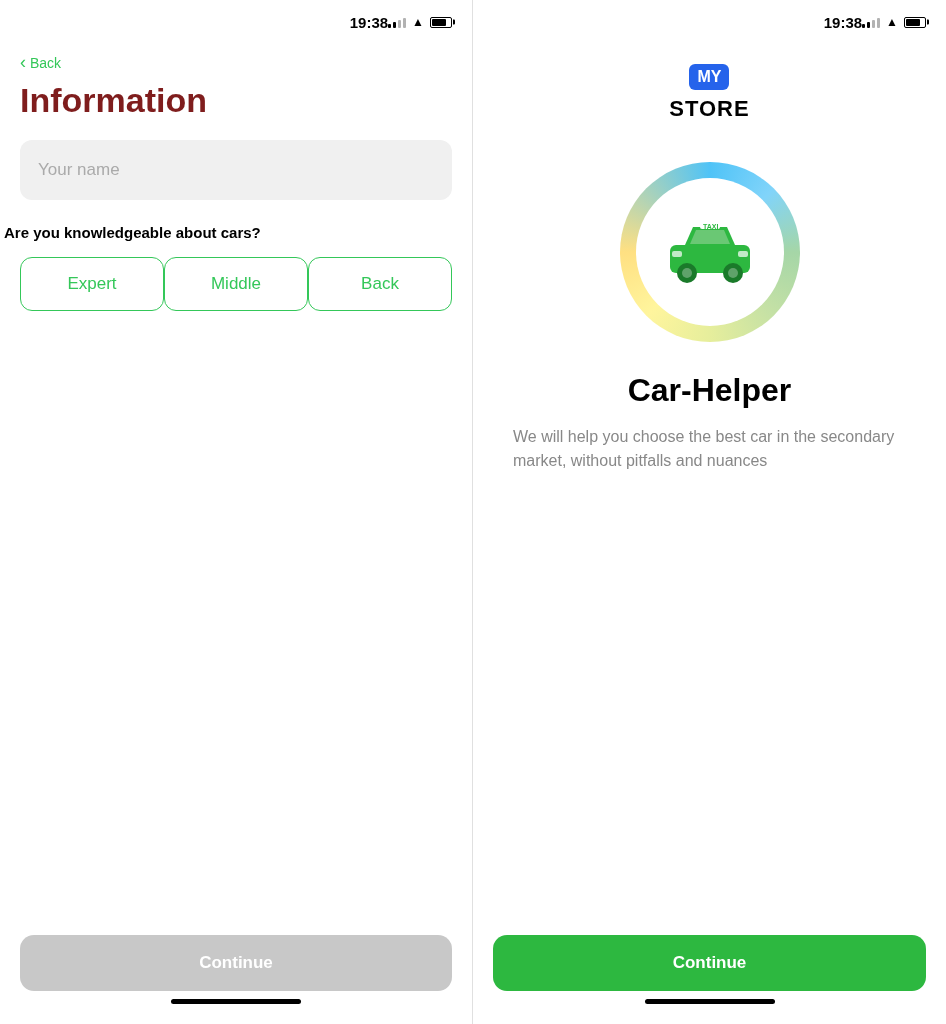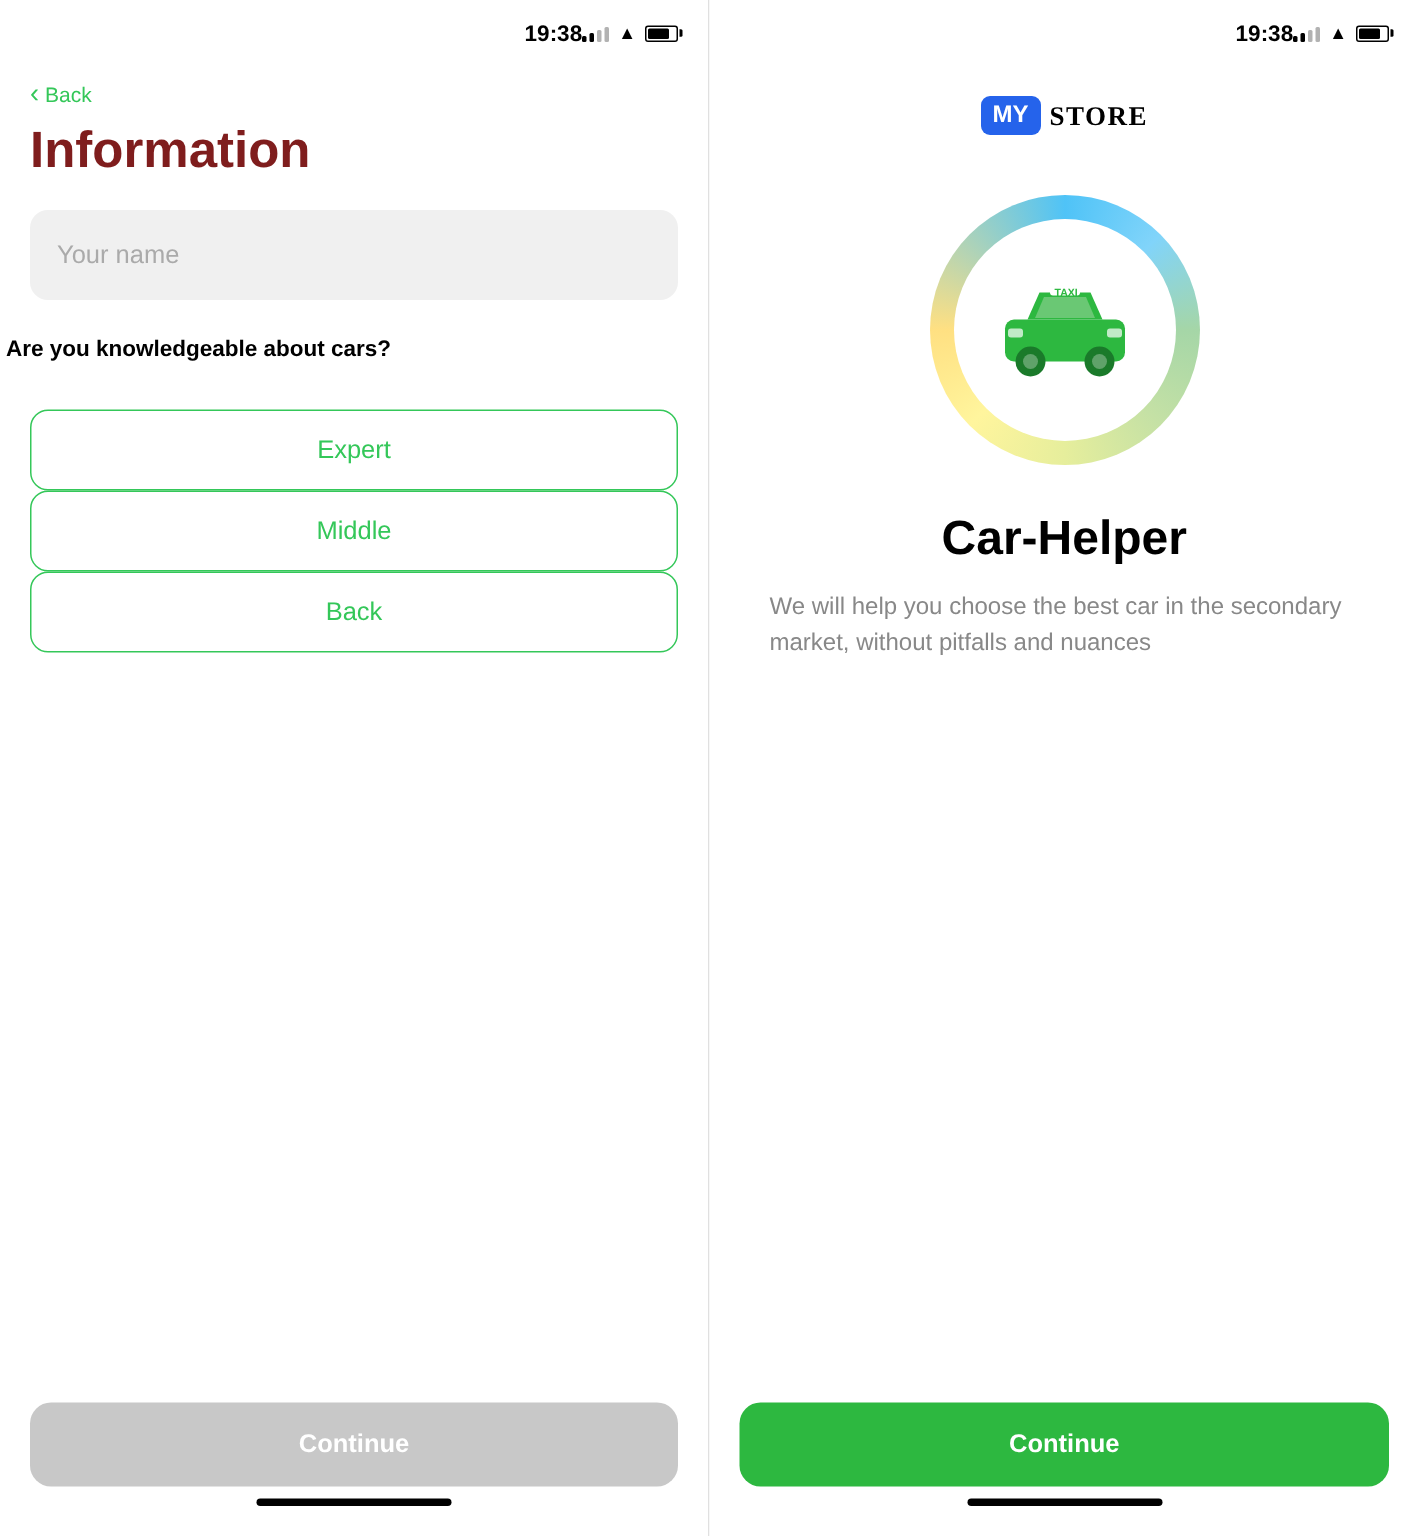--- a/index.html
+++ b/index.html
@@ -143,24 +143,23 @@
       font-size: 15px;
       font-weight: 600;
       color: #000;
       margin-bottom: 16px;
       padding: 0 4px;
     }
 
     
     .options-container {
       display: flex;
-      flex-direction: column;
+      flex-direction: row;
       gap: 0;
       padding: 0 20px;
-      margin-top: 16px;
     }
     .option-btn {
       width: 100%;
       border: 1.5px solid #34c759;
       background: #fff;
       border-radius: 12px;
       padding: 16px;
       font-size: 17px;
       font-weight: 500;
       color: #34c759;
@@ -217,35 +216,35 @@
       justify-content: flex-start;
       padding-top: 20px;
     }
 
     
     .my-store-logo {
       display: flex;
       align-items: center;
       gap: 6px;
       margin-bottom: 40px;
+      flex-direction: column;
     }
     .my-badge {
       background: #2563eb;
       color: #fff;
       font-size: 16px;
       font-weight: 800;
       padding: 4px 8px;
       border-radius: 6px;
     }
     .store-text {
-      font-size: 18px;
+      font-size: 22px;
       font-weight: 800;
       color: #000;
       letter-spacing: 1px;
-      font-family: Liberation Serif, serif;
     }
 
     
     .car-circle-container {
       position: relative;
       width: 180px;
       height: 180px;
       margin-bottom: 30px;
     }
     .car-circle-ring {

